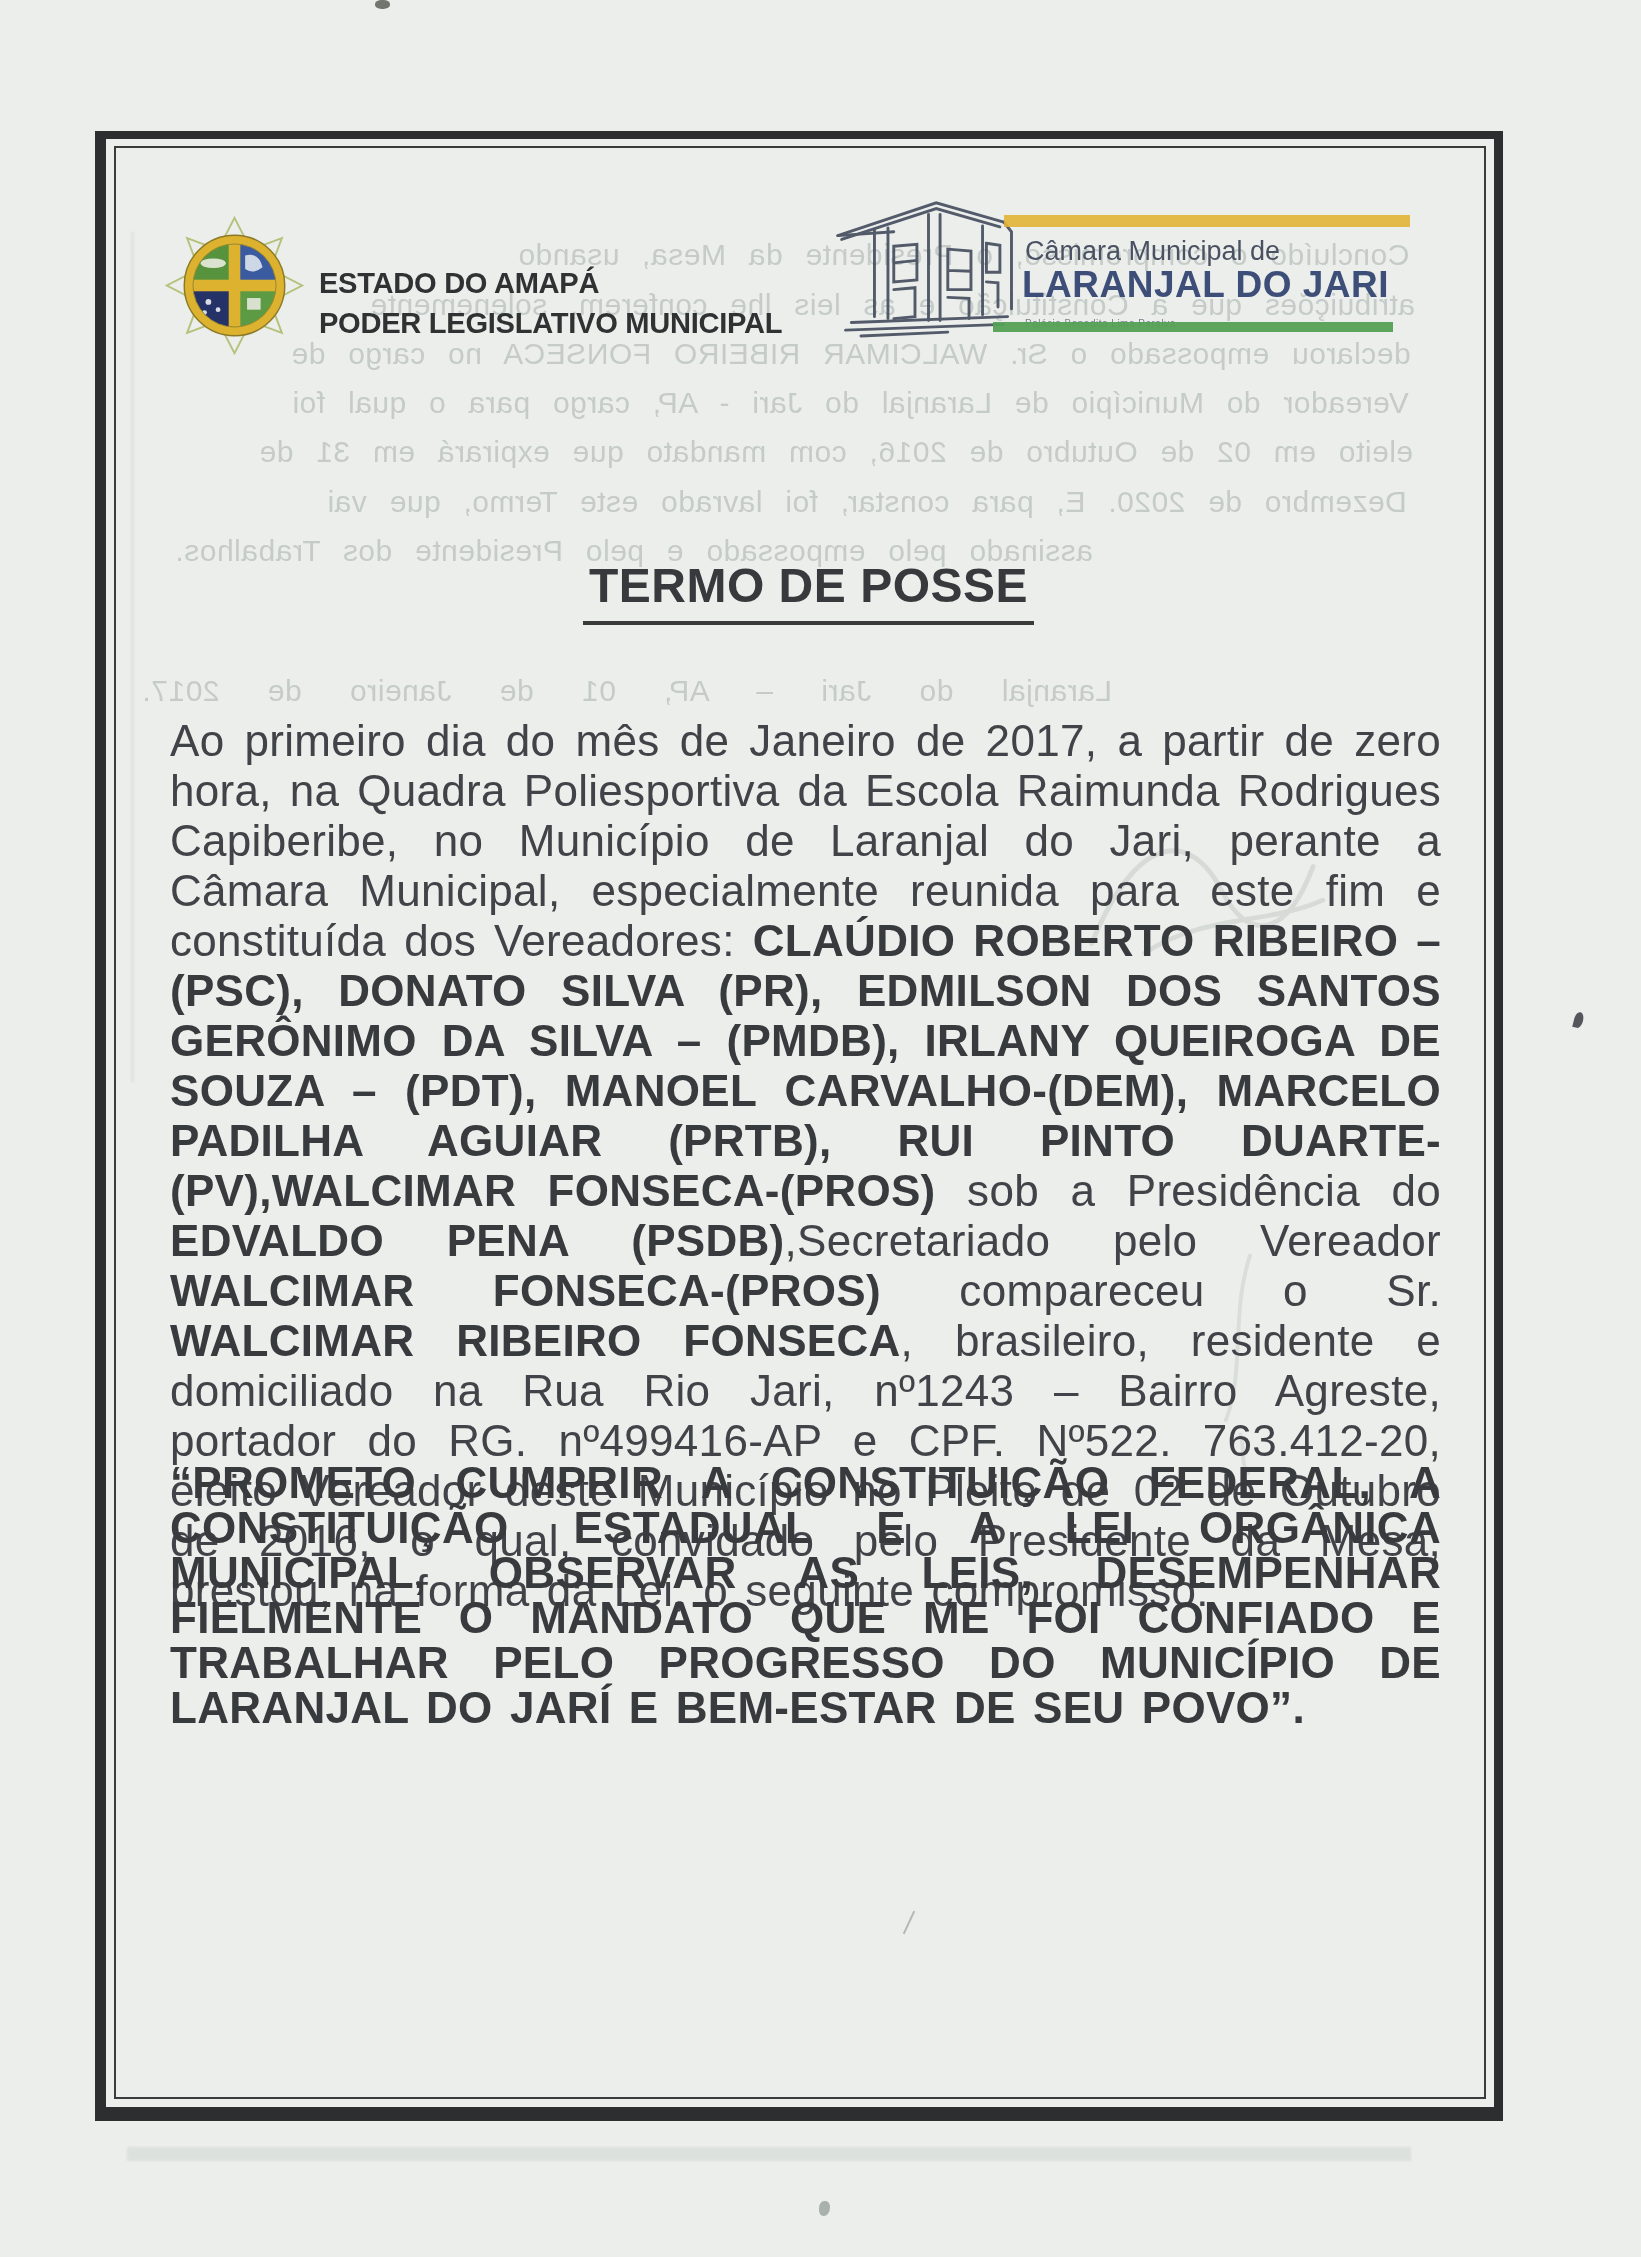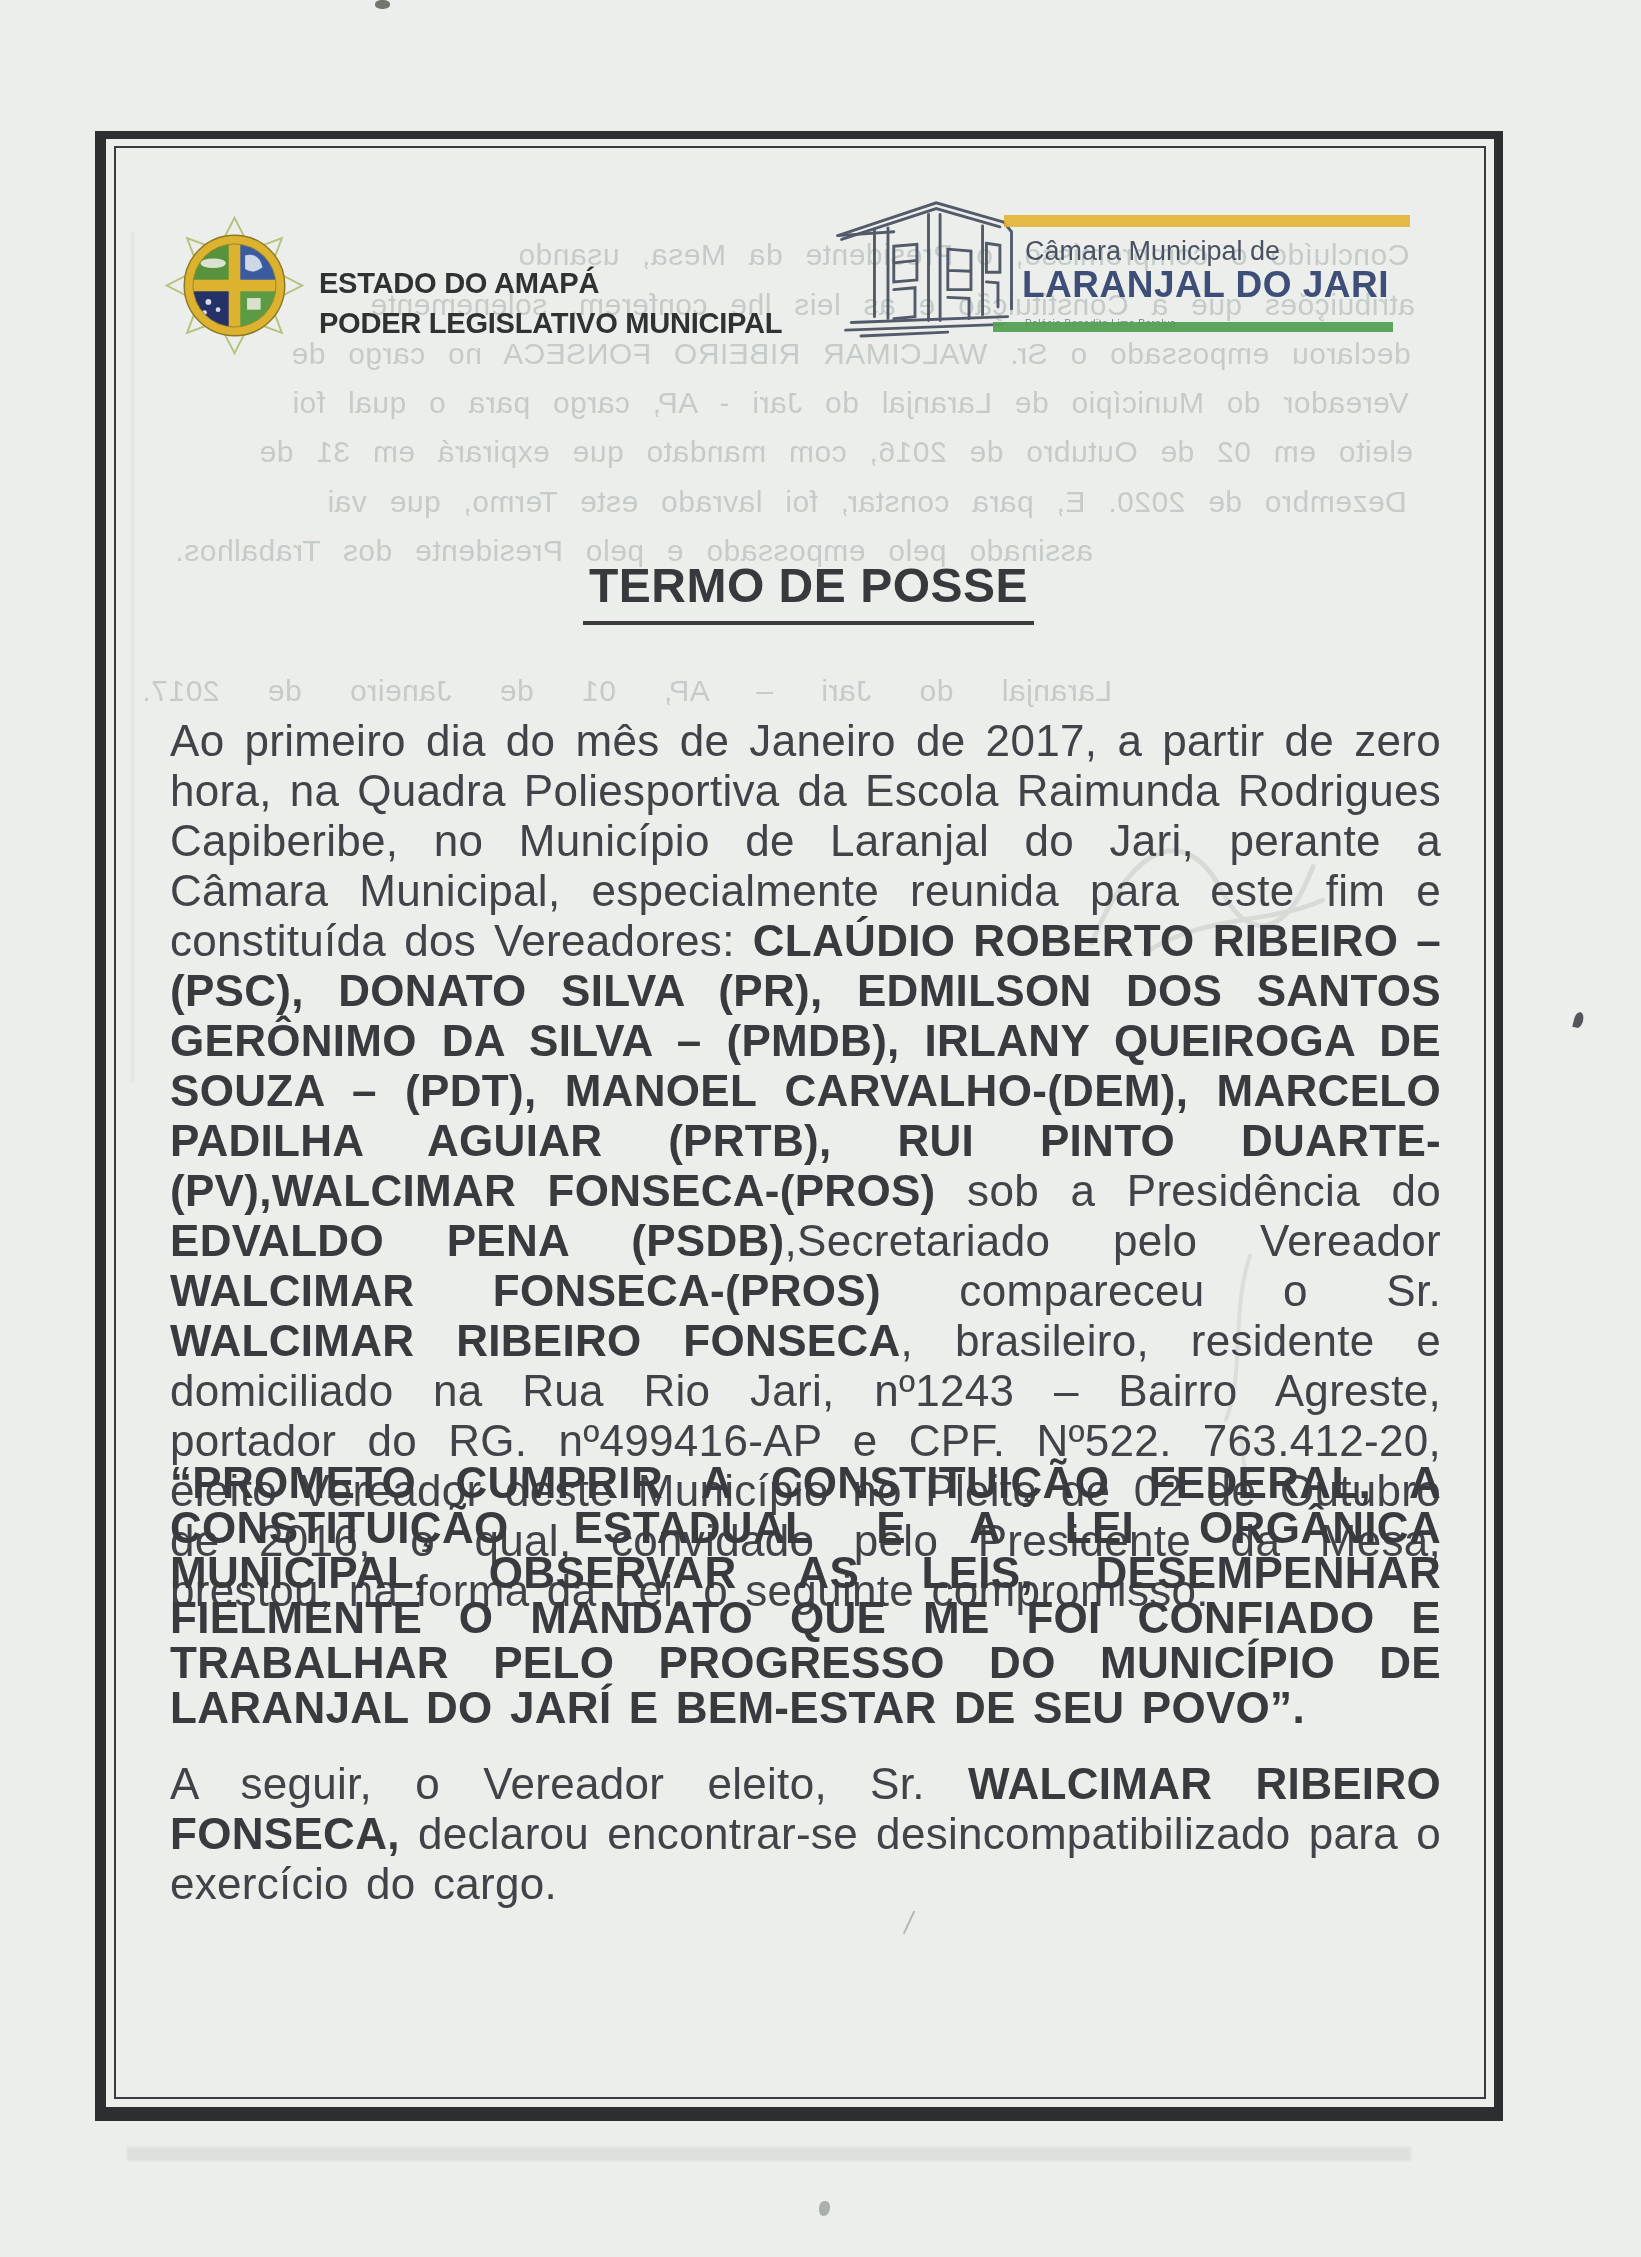--- a/index.html
+++ b/index.html
@@ -149,21 +149,20 @@
   <div class="muni" style="color: rgb(61, 78, 121);">LARANJAL DO JARI</div>
   <div class="muni-sub">Palácio Benedito Lima Peralva</div>
   <div class="stripe stripe-green" style="background-color: rgb(85, 160, 85);"></div>
 
   <div class="title-wrap">
     <span class="doc-title">TERMO DE POSSE</span>
   </div>
 
   <div class="para para-opening"><span>Ao primeiro dia do mês de Janeiro de 2017, a partir de zero hora, na Quadra Poliesportiva da Escola Raimunda Rodrigues Capiberibe, no Município de Laranjal do Jari, perante a Câmara Municipal, especialmente reunida para este fim e constituída dos Vereadores: </span><b>CLAÚDIO ROBERTO RIBEIRO – (PSC), DONATO SILVA (PR), EDMILSON DOS SANTOS GERÔNIMO DA SILVA – (PMDB), IRLANY QUEIROGA DE SOUZA – (PDT), MANOEL CARVALHO-(DEM), MARCELO PADILHA AGUIAR (PRTB), RUI PINTO DUARTE-(PV),WALCIMAR FONSECA-(PROS)</b><span> sob a Presidência do </span><b>EDVALDO PENA (PSDB)</b><span>,Secretariado pelo Vereador </span><b>WALCIMAR FONSECA-(PROS)</b><span>  compareceu o Sr. </span><b>WALCIMAR RIBEIRO FONSECA</b><span>, brasileiro, residente e domiciliado na Rua Rio Jari, nº1243 – Bairro Agreste, portador do RG. nº499416-AP e CPF. Nº522. 763.412-20, eleito Vereador deste Município no Pleito de 02 de Outubro de 2016, o qual, convidado pelo Presidente da Mesa, prestou, na forma da Lei, o seguinte compromisso:</span></div>
   <div class="para para-oath"><b>“PROMETO CUMPRIR A CONSTITUIÇÃO FEDERAL, A CONSTITUIÇÃO ESTADUAL E A LEI ORGÂNICA MUNICIPAL, OBSERVAR AS LEIS, DESEMPENHAR FIELMENTE O MANDATO QUE ME FOI CONFIADO E TRABALHAR PELO PROGRESSO DO MUNICÍPIO DE LARANJAL DO JARÍ E BEM-ESTAR DE SEU POVO”.</b></div>
-  <div class="para para-closing"><span>A seguir, o Vereador eleito, Sr. </span><b>WALCIMAR RIBEIRO FONSECA,</b><span> declarou encontrar-se desincompatibilizado para o exercício do cargo.</span></div>
 
   <div class="speck speck-top"></div>
   <div class="speck speck-comma"></div>
   <div class="speck speck-bottom"></div>
   <div class="speck speck-hair"></div>
 
 </div>
 
 
 </body></html>

